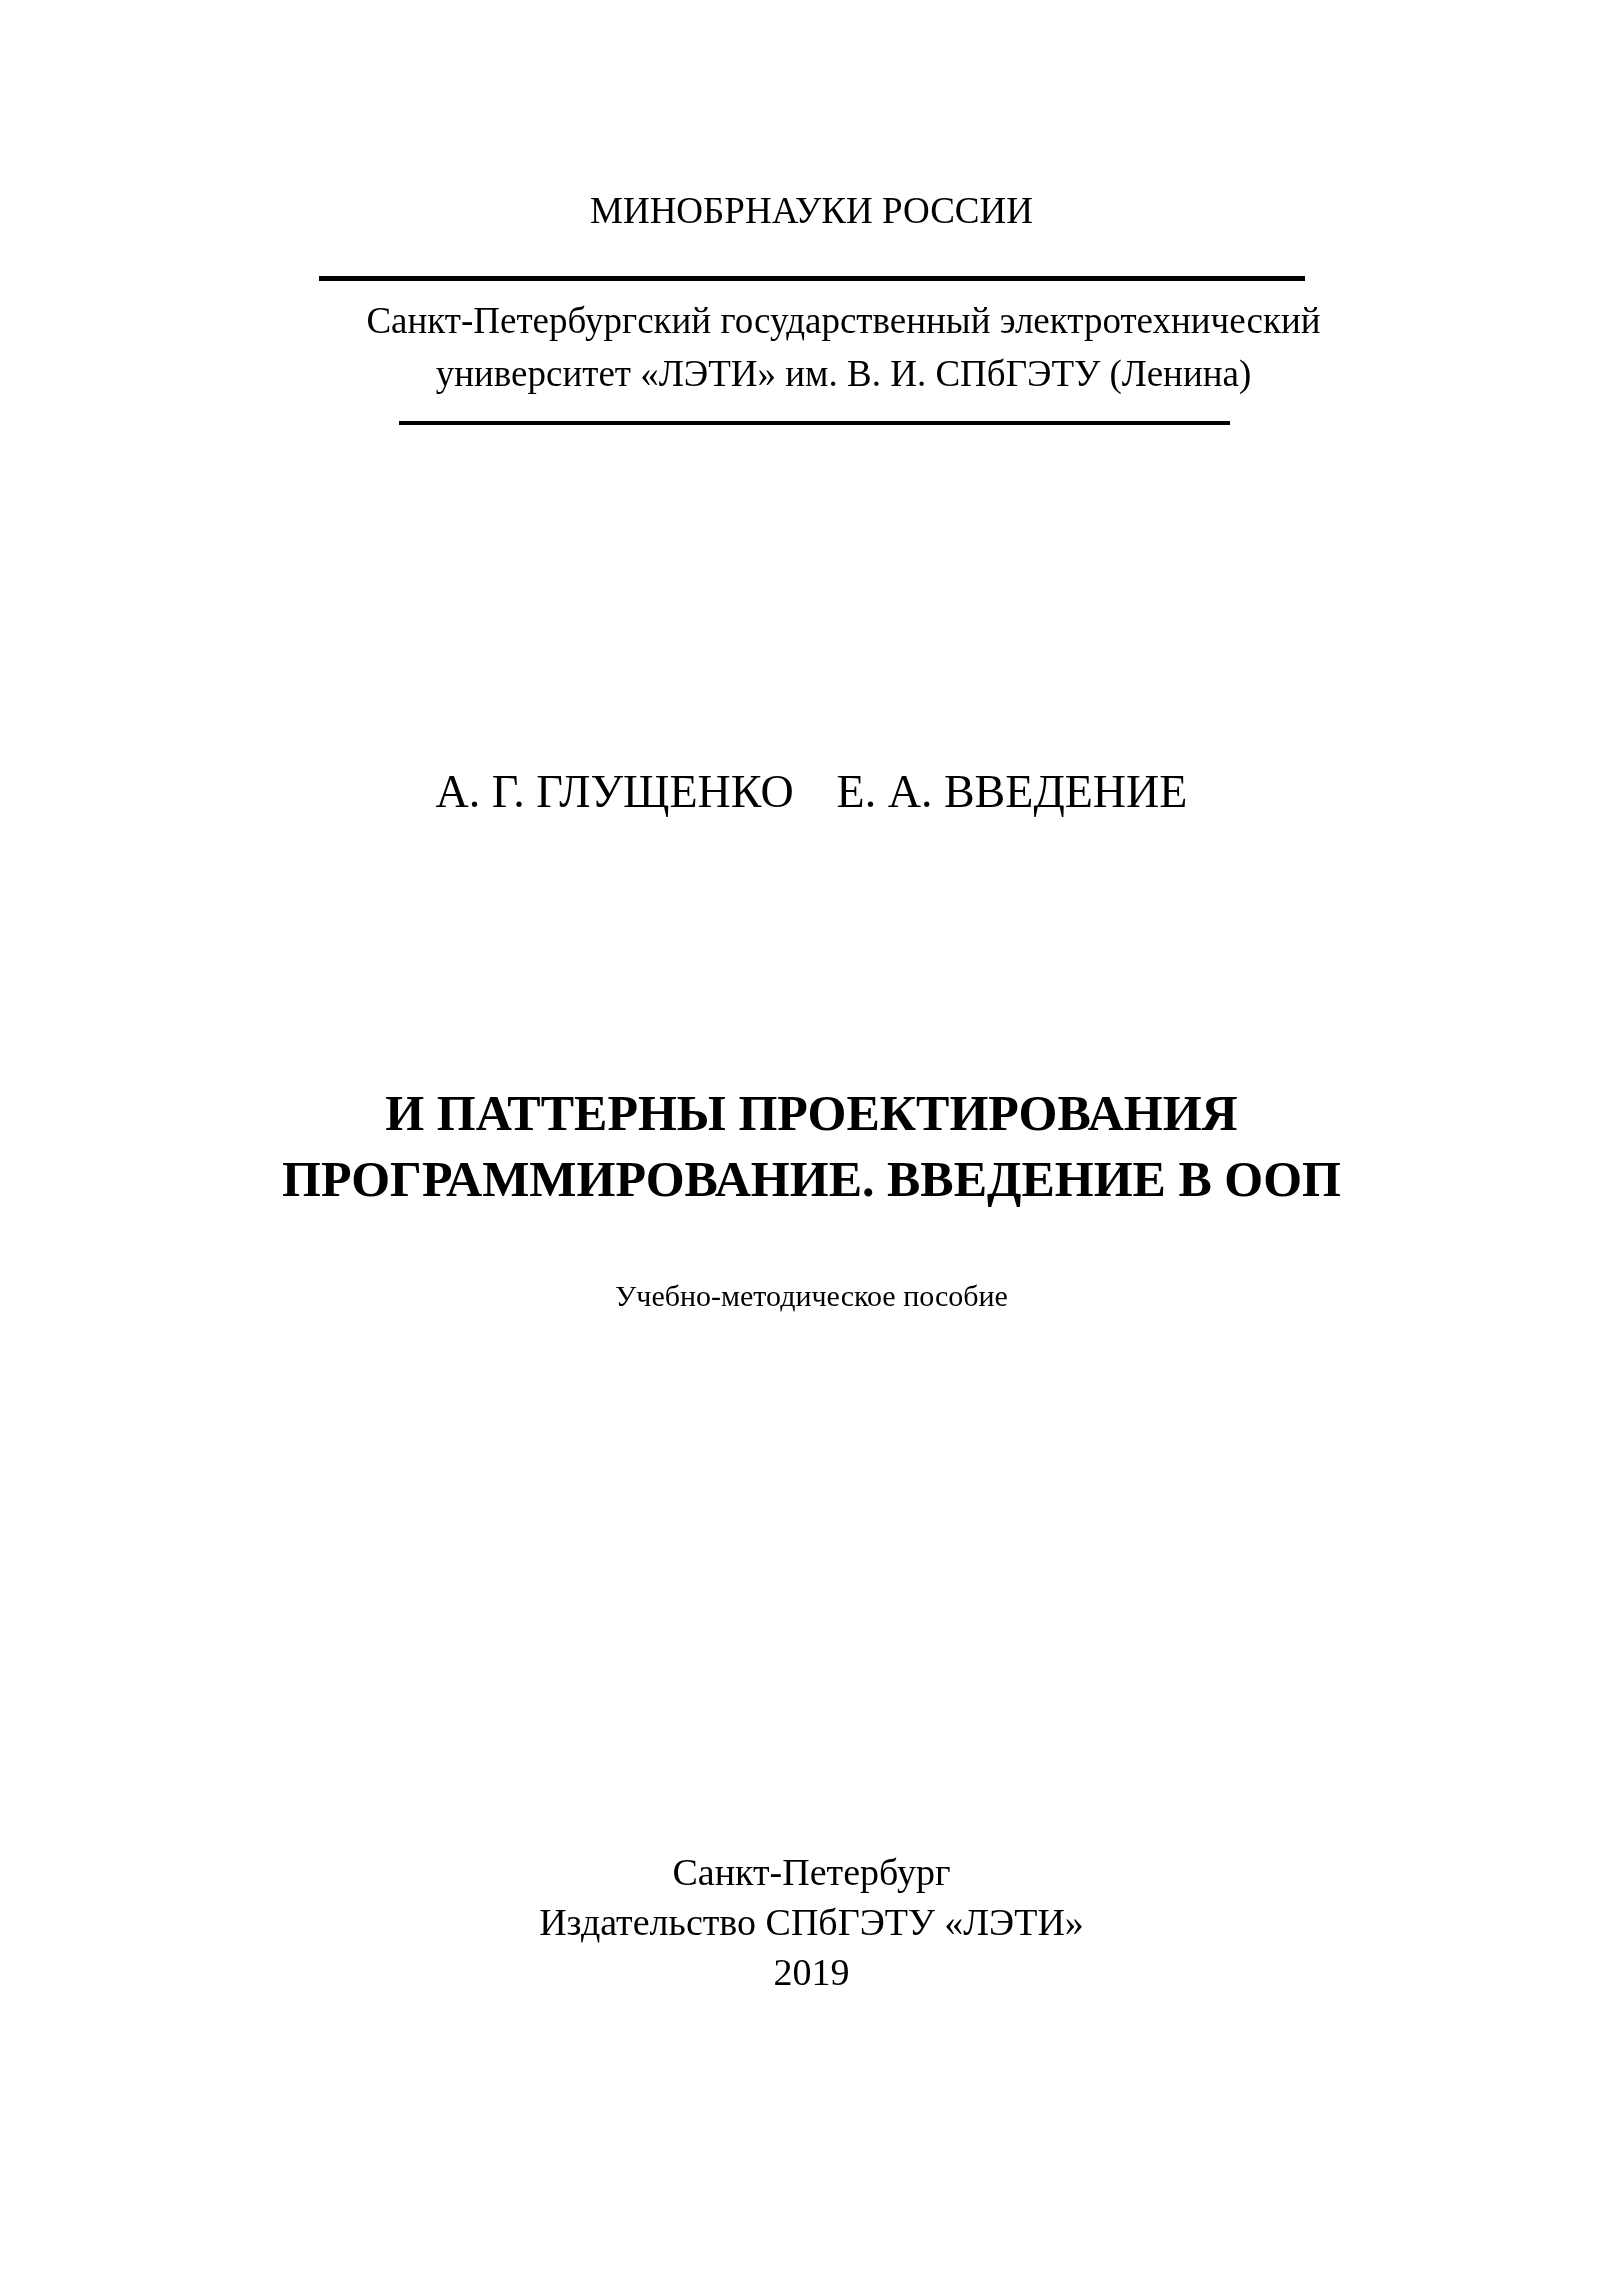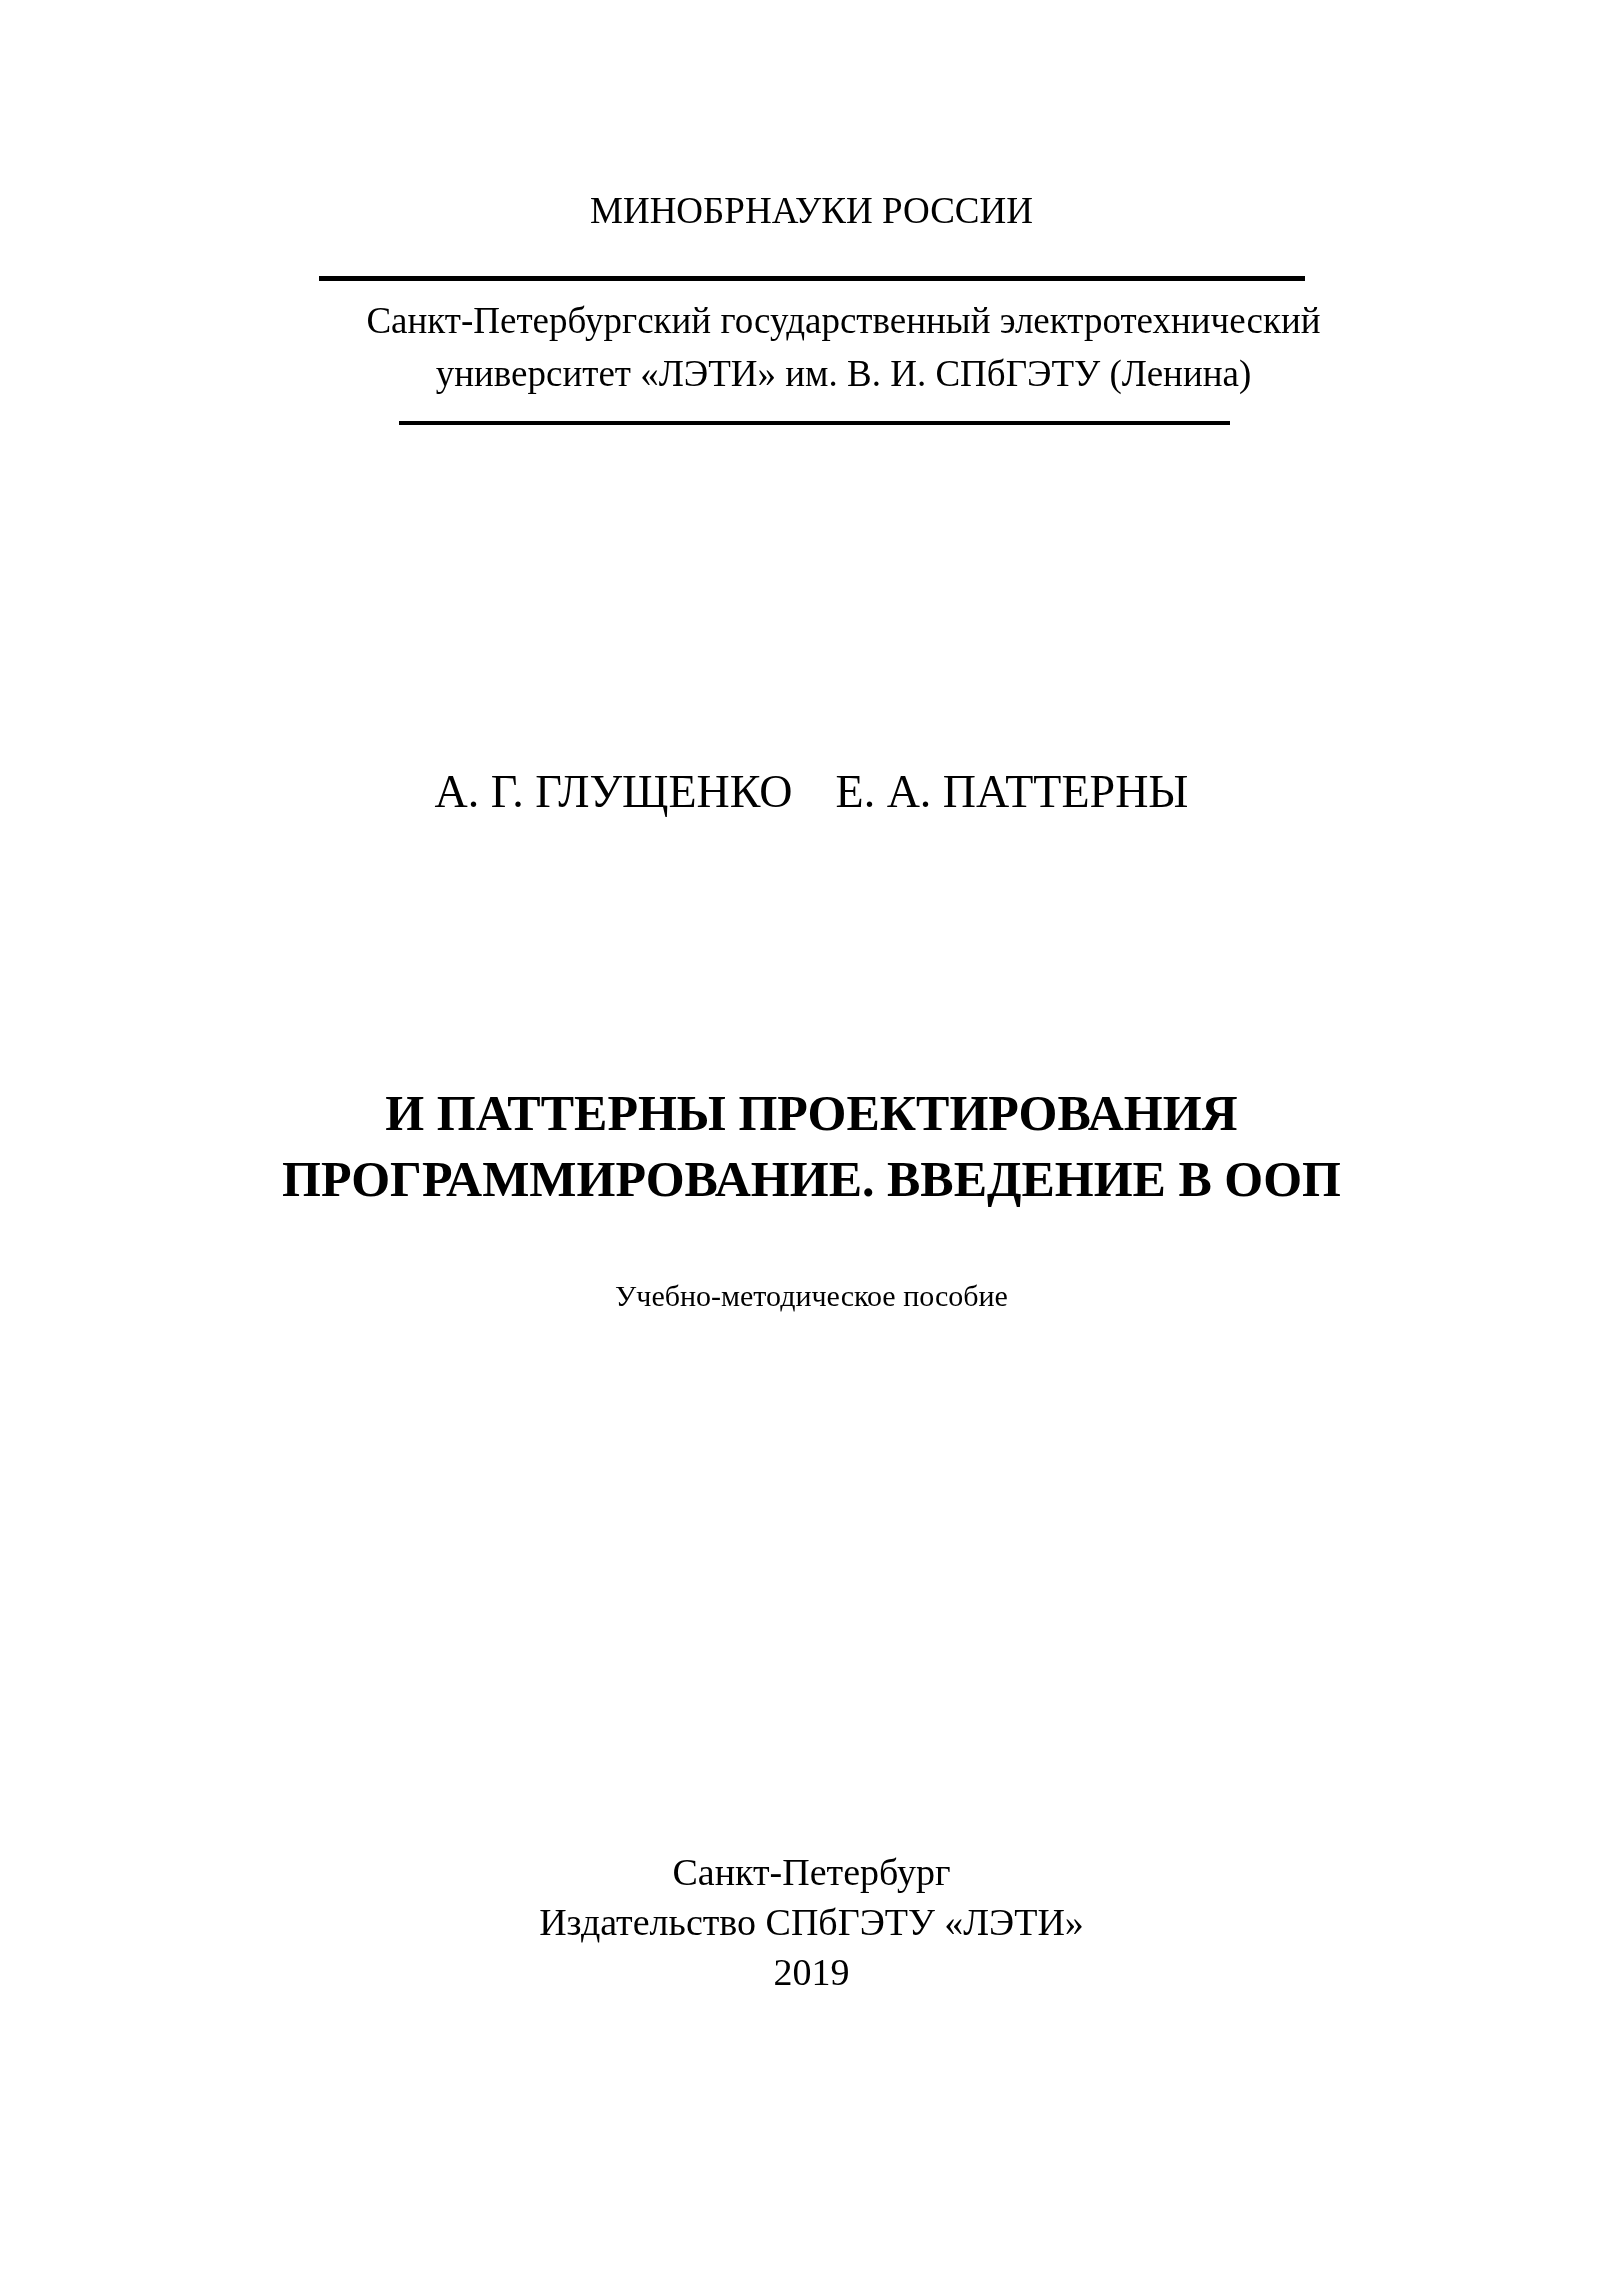--- a/index.html
+++ b/index.html
@@ -89,21 +89,21 @@
   <div class="centered university">
     <div>Санкт-Петербургский государственный электротехнический</div>
     <div>университет «ЛЭТИ» им. В. И. СПбГЭТУ (Ленина)</div>
   </div>
 
   <div class="rule rule-bottom"></div>
 
   <div class="centered authors">
     <span class="authors-row">
       <span>А. Г. ГЛУЩЕНКО</span>
-      <span>Е. А. ПАТТЕРНЫ</span>
+      <span>Е. А. ВВЕДЕНИЕ</span>
     </span>
   </div>
 
   <div class="centered book-title">
     <div>И ПАТТЕРНЫ ПРОЕКТИРОВАНИЯ</div>
     <div>ПРОГРАММИРОВАНИЕ. ВВЕДЕНИЕ В ООП</div>
   </div>
 
   <div class="centered subtitle">Учебно-методическое пособие</div>
 

